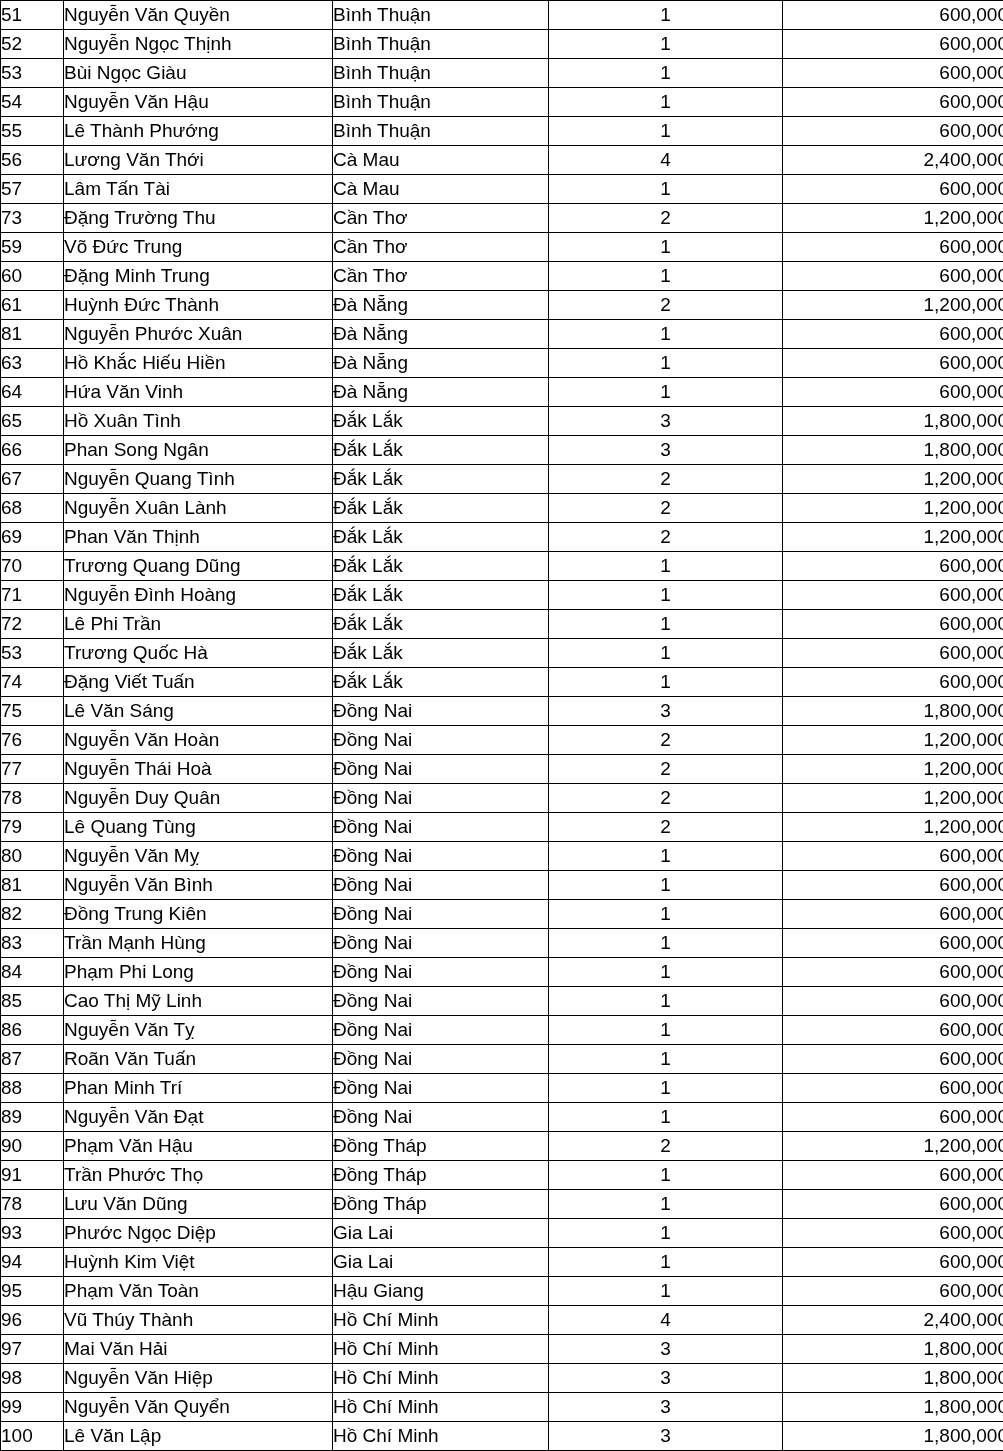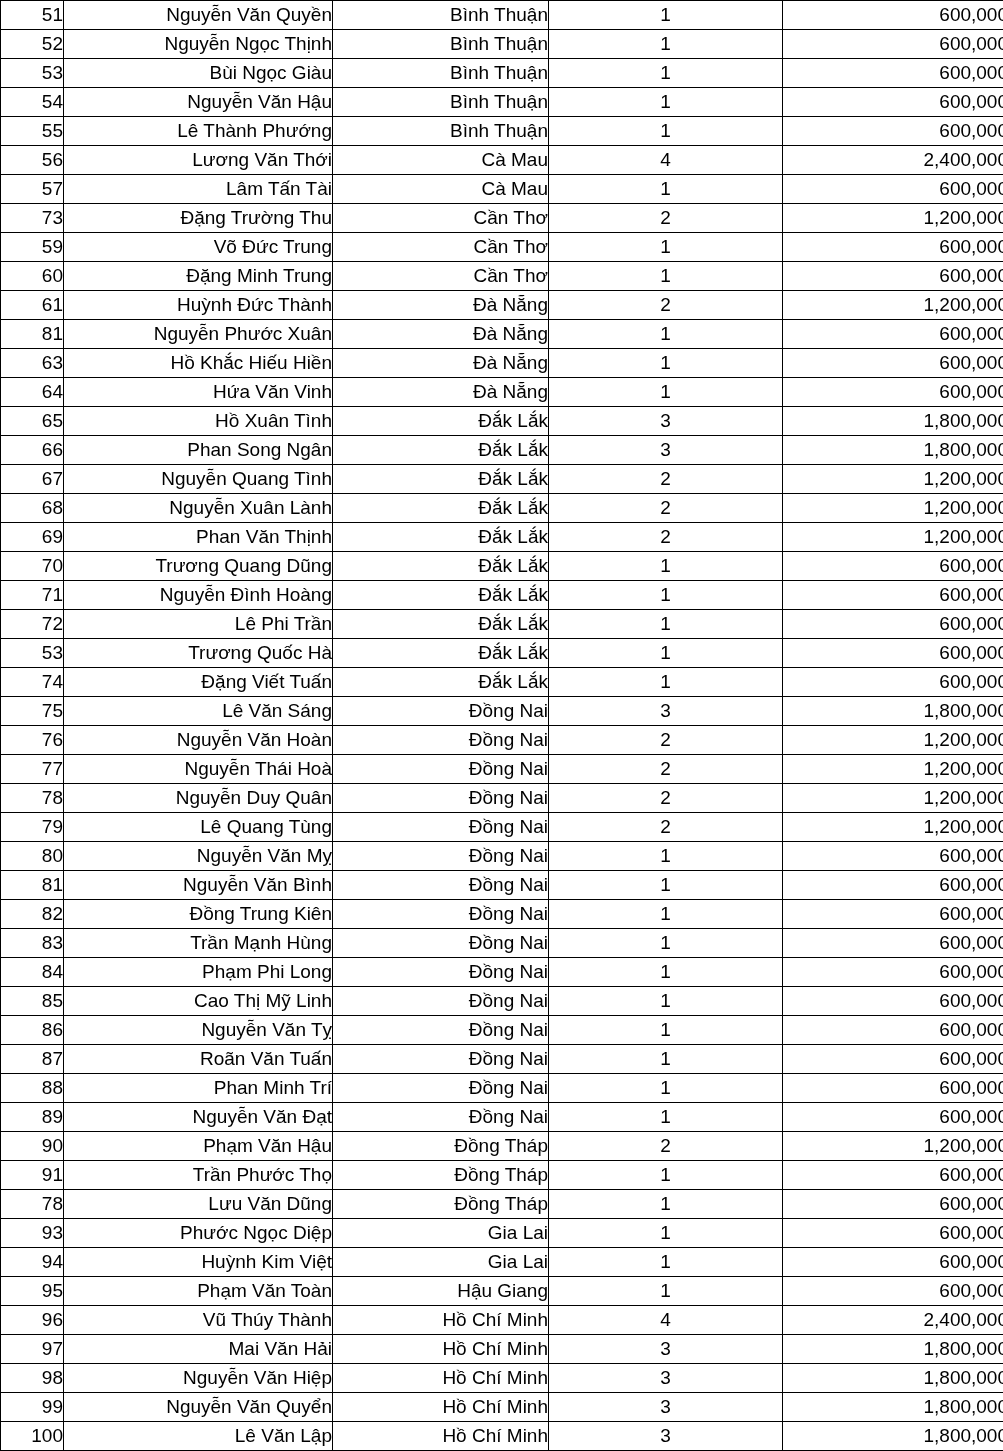--- a/index.html
+++ b/index.html
@@ -23,23 +23,23 @@
     border: 1px solid #000000;
     height: 28px;
     padding: 0;
     font-size: 19px;
     line-height: 28px;
     color: #000000;
     white-space: nowrap;
     overflow: hidden;
     vertical-align: middle;
   }
-  td.col-idx   { width: 62px;  text-align: right; }
-  td.col-name  { width: 268px; text-align: right;  padding-left: 6px; }
-  td.col-prov  { width: 215px; text-align: right; }
+  td.col-idx   { width: 62px;  text-align: left; }
+  td.col-name  { width: 268px; text-align: left;  padding-left: 6px; }
+  td.col-prov  { width: 215px; text-align: left; }
   td.col-count { width: 233px; text-align: center; }
   td.col-amt   { width: 225px; text-align: right; padding-right: 9px; }
 </style>
 </head>
 <body>
 
 <table class="data-table">
   <tbody id="table-body">
       <tr>
         <td class="col-idx">51</td>

